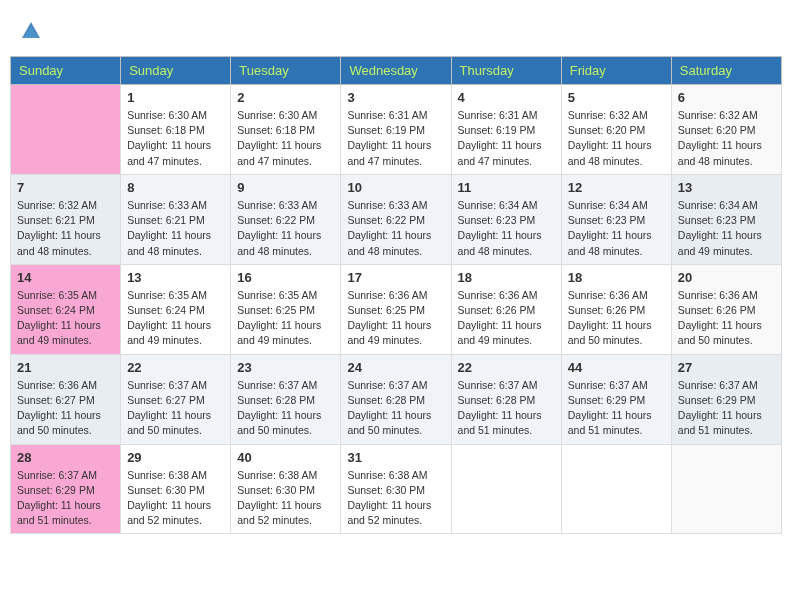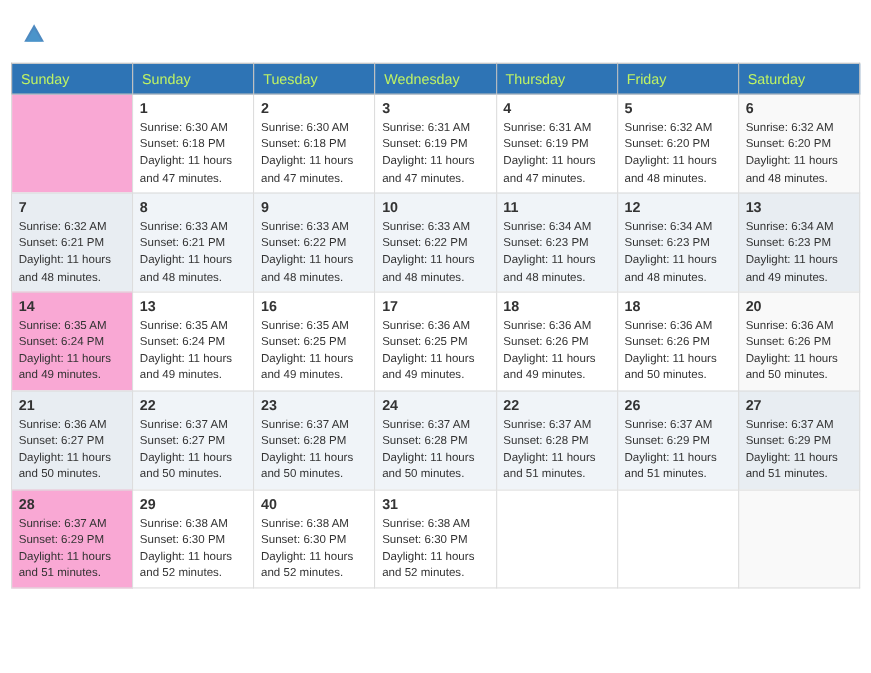--- a/index.html
+++ b/index.html
@@ -242,21 +242,21 @@
         </td>
         <td>
           <span class="day-number">24</span>
           <div class="day-info">Sunrise: 6:37 AM<br>Sunset: 6:28 PM<br>Daylight: 11 hours and 50 minutes.</div>
         </td>
         <td>
           <span class="day-number">22</span>
           <div class="day-info">Sunrise: 6:37 AM<br>Sunset: 6:28 PM<br>Daylight: 11 hours and 51 minutes.</div>
         </td>
         <td>
-          <span class="day-number">26</span>
+          <span class="day-number">44</span>
           <div class="day-info">Sunrise: 6:37 AM<br>Sunset: 6:29 PM<br>Daylight: 11 hours and 51 minutes.</div>
         </td>
         <td>
           <span class="day-number">27</span>
           <div class="day-info">Sunrise: 6:37 AM<br>Sunset: 6:29 PM<br>Daylight: 11 hours and 51 minutes.</div>
         </td>
       </tr>
       <tr>
         <td>
           <span class="day-number">28</span>

